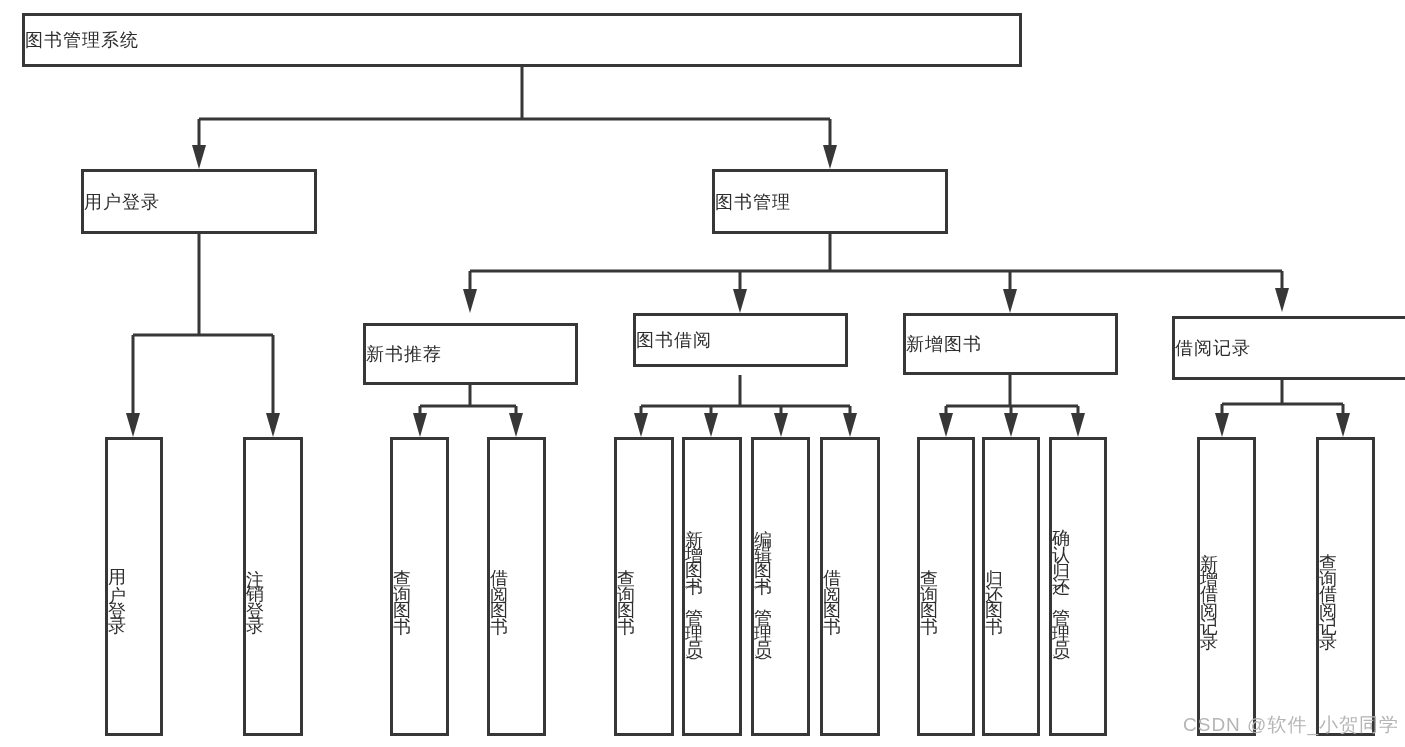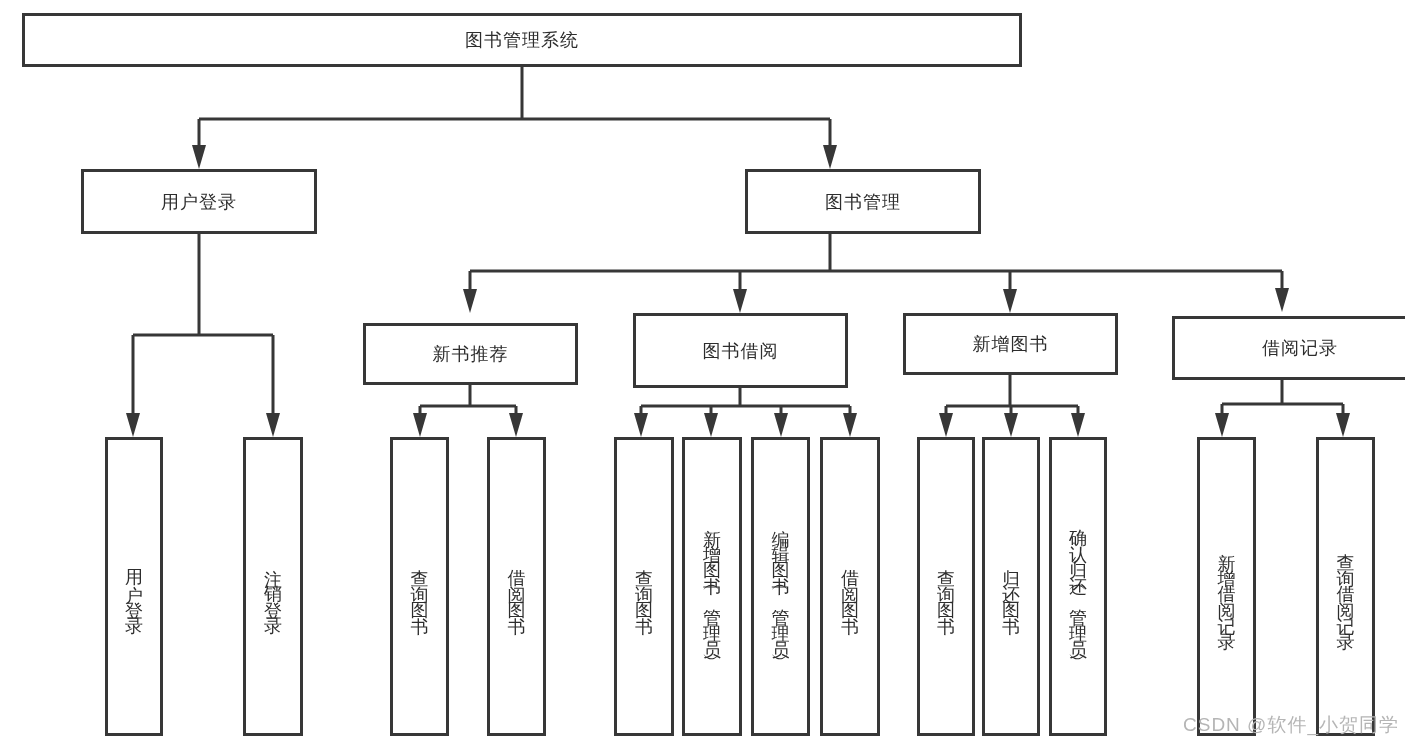--- a/index.html
+++ b/index.html
@@ -3,21 +3,21 @@
 <meta charset="utf-8">
 <style>
   html,body{margin:0;padding:0;}
   body{
     width:1405px;height:747px;position:relative;background:#ffffff;
     font-family:"Liberation Sans","DejaVu Sans",sans-serif;overflow:hidden;
   }
   svg.connectors{position:absolute;left:0;top:0;z-index:1;}
   .box{
     position:absolute;box-sizing:border-box;background:#ffffff;
-    border:3px solid #373737;display:flex;align-items:center;justify-content:center;
+    border:3px solid #373737;display:flex;align-items:center;justify-content:flex-start;
     color:#2d2d2d;font-size:18px;z-index:2;letter-spacing:1px;white-space:nowrap;
   }
   .vbox span{
     writing-mode:vertical-rl;text-orientation:mixed;
     letter-spacing:16px;line-height:1;white-space:pre;
   }
   .watermark{
     position:absolute;left:1183px;top:712px;z-index:5;
     color:#b5b5b5;font-size:19px;letter-spacing:1px;white-space:nowrap;text-align:center;
   }
@@ -58,28 +58,28 @@
   </g>
 </svg>
 
 <div class="box" style="left:22px;top:13px;width:1000px;height:54px;">
   <span>图书管理系统</span>
 </div>
 
 <div class="box" style="left:81px;top:169px;width:236px;height:65px;">
   <span>用户登录</span>
 </div>
-<div class="box" style="left:712px;top:169px;width:236px;height:65px;margin-left:33px;">
+<div class="box" style="left:712px;top:169px;width:236px;height:65px;">
   <span>图书管理</span>
 </div>
 
 <div class="box" style="left:363px;top:313px;width:215px;height:62px;margin-top:10px;">
   <span>新书推荐</span>
 </div>
-<div class="box" style="left:633px;top:313px;width:215px;height:75px;">
+<div class="box" style="left:633px;top:313px;width:215px;height:54px;">
   <span>图书借阅</span>
 </div>
 <div class="box" style="left:903px;top:313px;width:215px;height:62px;">
   <span>新增图书</span>
 </div>
 <div class="box" style="left:1172px;top:316px;width:256px;height:64px;font-family:Liberation Serif, serif;">
   <span>借阅记录</span>
 </div>
 
 <div class="box vbox" style="left:105px;top:437px;width:58px;height:299px;">

